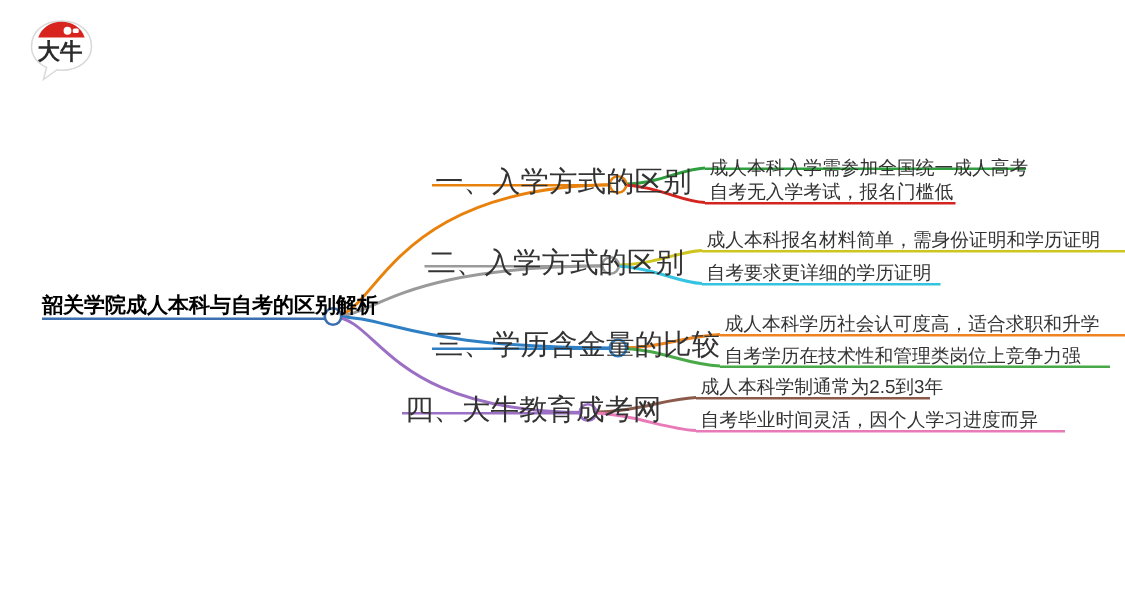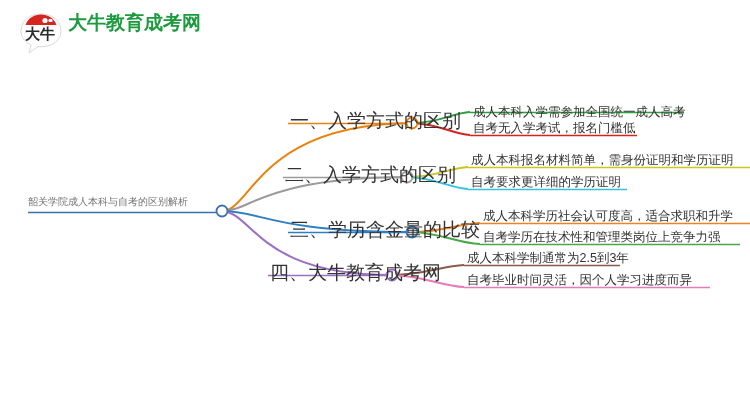--- a/index.html
+++ b/index.html
@@ -62,22 +62,23 @@
   }
 
   
   .node-label {
     position: absolute;
     white-space: nowrap;
     color: #3a3a3a;
     font-family: "Liberation Sans", "DejaVu Sans", sans-serif;
   }
   .root-label {
-    font-size: 10px;
-    color: #737373;
+    font-size: 14px;
+    color: #000000;
+    font-weight: bold;
   }
   .branch-label {
     font-size: 19px;
     color: #333333;
   }
   .leaf-label {
     font-size: 12.5px;
     color: #333333;
   }
 </style>
@@ -90,21 +91,20 @@
     <path d="M23 4 C11 4 3 11 3 21 C3 27 7 32 13 35 L11 43 L20 36.5 C21 36.7 22 36.8 23 36.8 C35 36.8 43 29.8 43 21 C43 11 35 4 23 4 Z" fill="#ffffff" stroke="#d9d9d9" stroke-width="1"></path>
 
     <path d="M7.5 15 C10 8 16 4.5 23 4.5 C30 4.5 36 8 38.5 15 Z" fill="#d8241f"></path>
 
     <circle cx="27" cy="10.5" r="2.6" fill="#ffffff"></circle>
     <rect x="30.5" y="9" width="4" height="3" rx="1" fill="#ffffff"></rect>
 
     <text x="22" y="29" text-anchor="middle" font-family="'DejaVu Sans', sans-serif" font-size="15" font-weight="bold" fill="#2b2b2b">大牛</text>
   </svg>
   <div class="logo-text">
-    <div class="logo-title">大牛教育成考网</div>
   </div>
 </div>
 
 <svg id="canvas" viewBox="0 0 750 410">
 
   <line x1="28" y1="212.5" x2="222" y2="212.5" stroke="#3b6fb0" stroke-width="1.6"></line>
 
   <path d="M222 211 C252 211 258 124 412 123" fill="none" stroke="#e8820c" stroke-width="2"></path>
   <path d="M222 211 C252 211 262 178 407 177" fill="none" stroke="#9a9a9a" stroke-width="2"></path>
   <path d="M222 211 C262 211 272 232 412 232" fill="none" stroke="#2f7fc4" stroke-width="2"></path>

